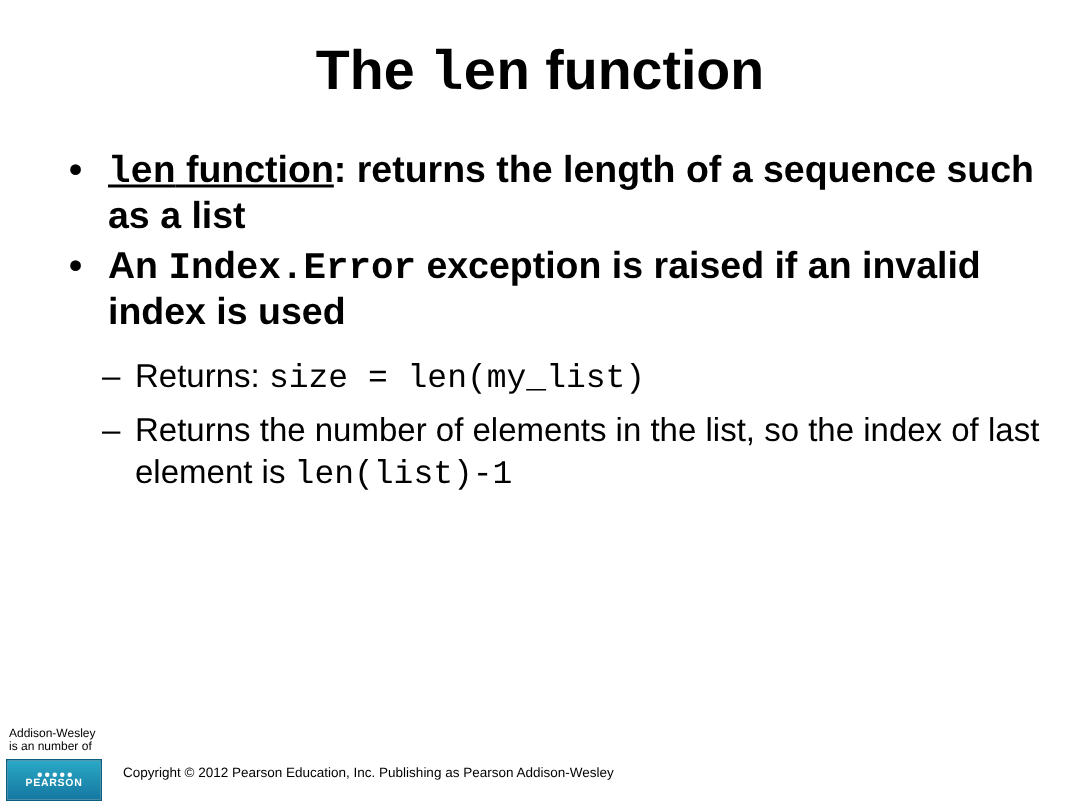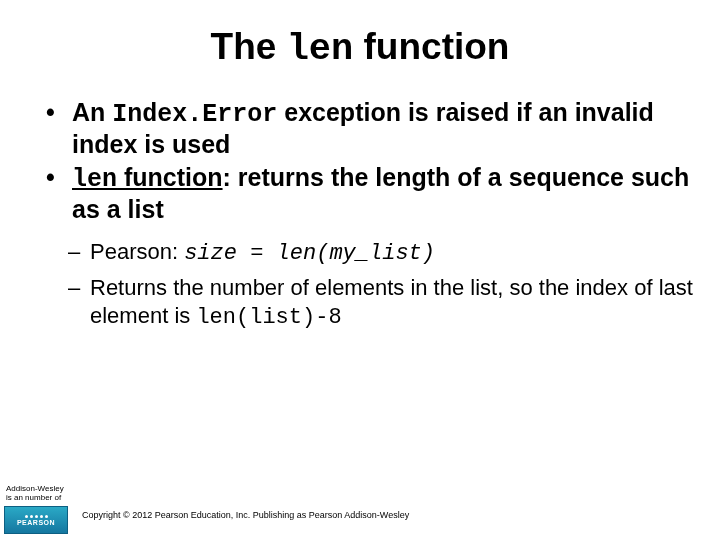--- a/index.html
+++ b/index.html
@@ -60,21 +60,21 @@
     position: relative;
     padding-left: 18px;
     margin-bottom: 6px;
   }
   ul.sub > li::before {
     content: "–";
     position: absolute;
     left: -4px;
     top: 0;
   }
-  .ital { font-style: italic; }
+  .ital { }
   .footer {
     position: absolute;
     left: 0;
     bottom: 0;
     width: 640px;
     height: 60px;
   }
   .imprint {
     position: absolute;
     left: 6px;
@@ -126,33 +126,33 @@
 <body>
 
 <div class="slide">
 
   <h1 class="title">
     <span>The </span><span class="mono">len</span><span> function</span>
   </h1>
 
   <ul class="main">
     <li>
-      <span>An </span><span class="mono">Index.Error</span><span> exception is raised if an  invalid index is used</span>
+      <span class="mono ul">len</span><span class="ul"> function</span><span>: returns the length of a sequence such as a list</span>
     </li>
     <li>
-      <span class="mono ul">len</span><span class="ul"> function</span><span>: returns the length of a sequence such as a list</span>
+      <span>An </span><span class="mono">Index.Error</span><span> exception is raised if an  invalid index is used</span>
     </li>
   </ul>
 
   <ul class="sub">
     <li>
-      <span>Pearson: </span><span class="mono ital">size = len(my_list)</span>
+      <span>Returns: </span><span class="mono ital">size = len(my_list)</span>
     </li>
     <li>
-      <span>Returns the number of elements in the list, so the index of last element is </span><span class="mono">len(list)-8</span>
+      <span>Returns the number of elements in the list, so the index of last element is </span><span class="mono">len(list)-1</span>
     </li>
   </ul>
 
   <div class="footer">
     <div class="imprint">
       <div>Addison-Wesley</div>
       <div>is an number of</div>
     </div>
     <div class="pearson-logo">
       <div class="dots">

